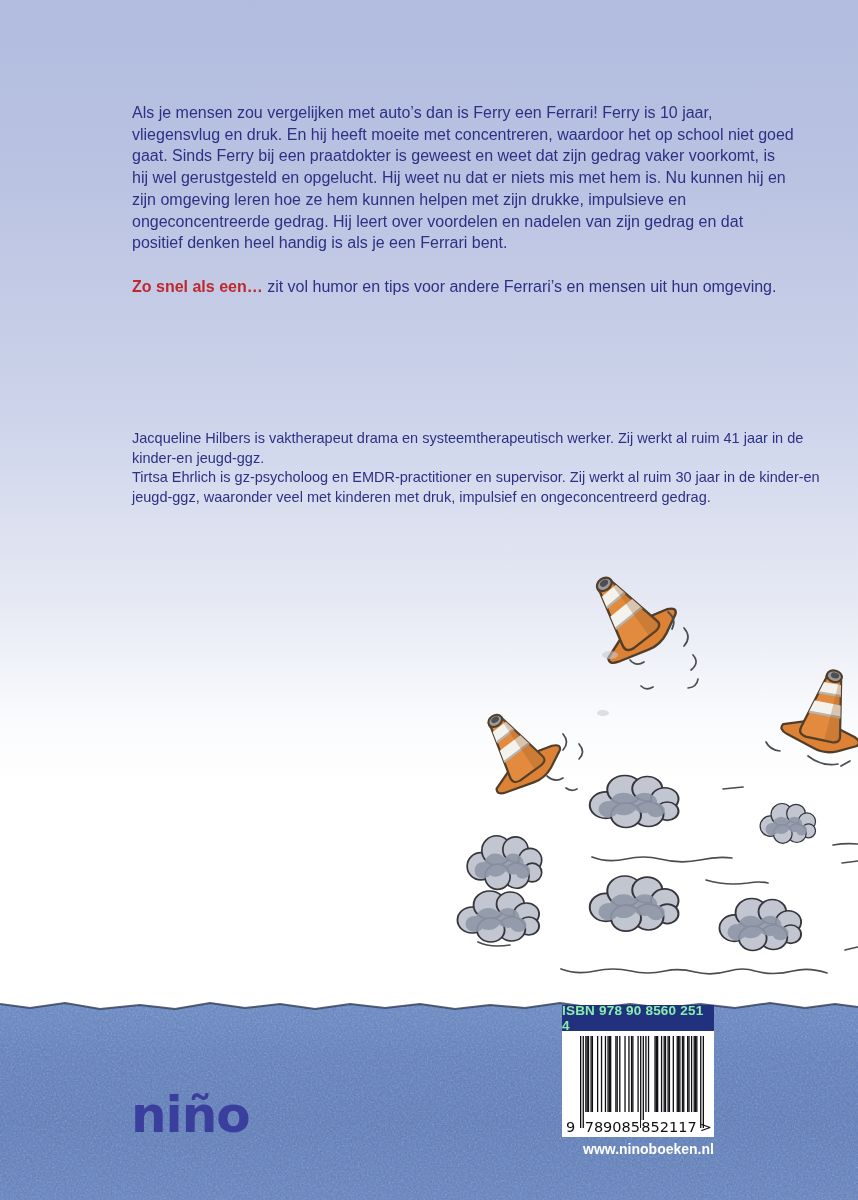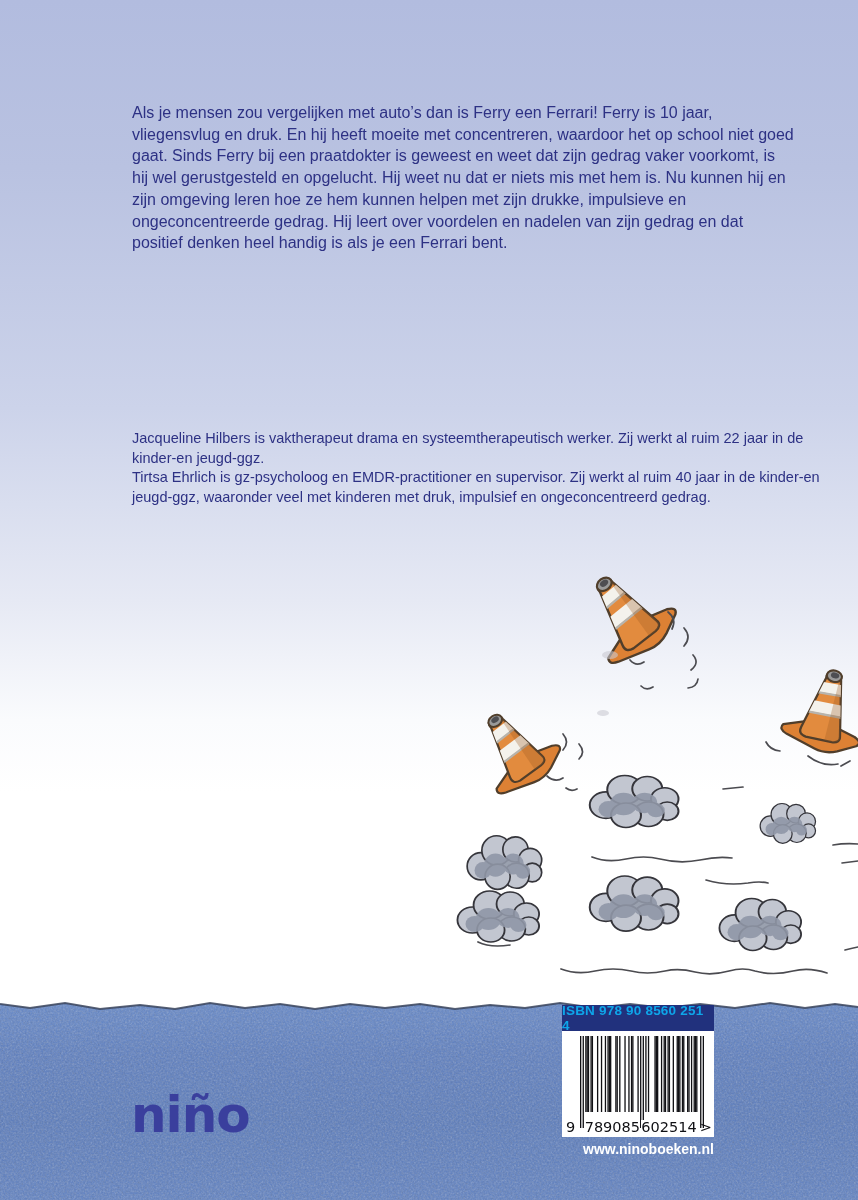--- a/index.html
+++ b/index.html
@@ -14,21 +14,21 @@
   .p2{left:112px;top:276px;width:662px;font-size:16px;line-height:21.7px;}
   .p3{left:112px;top:337px;width:662px;font-size:16px;line-height:21.7px;}
   .authors{left:112px;top:429px;width:700px;font-size:14.5px;line-height:19.6px;}
   .authors p{margin:0;}
   .red{color:#c1272d;}
   .bold{font-weight:bold;}
   .audio-note{left:112px;top:616px;font-size:17px;line-height:26px;font-weight:bold;color:#c1272d;letter-spacing:-0.1px;}
   .nino{left:111px;top:1090px;font-family:"DejaVu Sans",sans-serif;font-weight:bold;font-size:50px;color:#3a3f9d;letter-spacing:-1px;line-height:1;}
   .website{left:563px;top:1141px;width:152px;text-align:left;font-size:14px;font-weight:bold;color:#ffffff;}
   .barcode-panel{position:absolute;z-index:2;left:562px;top:1005px;width:152px;height:132px;background:#ffffff;}
-  .isbn-strip{height:26px;background:#21317d;color:#0ea5e9;font-weight:bold;font-size:13.5px;letter-spacing:0.2px;
+  .isbn-strip{height:26px;background:#21317d;color:#86efac;font-weight:bold;font-size:13.5px;letter-spacing:0.2px;
     display:flex;align-items:center;justify-content:center;}
   .bars-wrap{position:relative;margin:5px 10px 0 18px;width:124px;height:96px;}
   .bars-wrap svg{position:absolute;left:0;top:0;width:124px;height:92px;fill:#101014;}
   .digits{position:absolute;left:-14px;right:-8px;bottom:-2px;display:flex;justify-content:space-between;
     font-family:"DejaVu Sans",sans-serif;font-size:14.5px;color:#101014;line-height:1;}
   .digits .grp{width:52px;text-align:center;background:#ffffff;}
   .digits .d1{width:14px;}
   .digits .dend{width:14px;text-align:right;}
 </style>
 </head>
@@ -128,25 +128,26 @@
       <path d="M478,942 q12,6 32,3"></path>
       <path d="M561,969 q16,6 34,2 q18,-4 36,0 q16,4 34,0 q14,-3 30,1 q16,4 34,-1 q14,-4 26,0 q18,5 38,0 q16,-4 34,2"></path>
       <path d="M845,950 q8,-2 13,-3"></path>
     </g>
     <ellipse cx="610" cy="655" rx="8" ry="4" fill="#cacad2" opacity="0.6"></ellipse>
     <ellipse cx="603" cy="713" rx="6" ry="3" fill="#cacad2" opacity="0.6"></ellipse>
   </svg>
 
   <div class="txt p1">Als je mensen zou vergelijken met auto’s dan is Ferry een Ferrari! Ferry is 10 jaar, vliegensvlug en druk. En hij heeft moeite met concentreren, waardoor het op school niet goed gaat. Sinds Ferry bij een praatdokter is geweest en weet dat zijn gedrag vaker voorkomt, is hij wel gerustgesteld en opgelucht. Hij weet nu dat er niets mis met hem is. Nu kunnen hij en zijn omgeving leren hoe ze hem kunnen helpen met zijn drukke, impulsieve en ongeconcentreerde gedrag. Hij leert over voordelen en nadelen van zijn gedrag en dat positief denken heel handig is als je een Ferrari bent.</div>
 
+  <div class="txt p2"><span class="red bold">Zo snel als een…</span><span> zit vol humor en tips voor andere Ferrari’s en mensen uit hun omgeving.</span></div>
 
 
   <div class="txt authors">
-    <p>Jacqueline Hilbers is vaktherapeut drama en systeemtherapeutisch werker. Zij werkt al ruim 22 jaar in de kinder-en jeugd-ggz.</p>
-    <p>Tirtsa Ehrlich is gz-psycholoog en EMDR-practitioner en supervisor. Zij werkt al ruim 40 jaar in de kinder-en jeugd-ggz, waaronder veel met kinderen met druk, impulsief en ongeconcentreerd gedrag.</p>
+    <p>Jacqueline Hilbers is vaktherapeut drama en systeemtherapeutisch werker. Zij werkt al ruim 41 jaar in de kinder-en jeugd-ggz.</p>
+    <p>Tirtsa Ehrlich is gz-psycholoog en EMDR-practitioner en supervisor. Zij werkt al ruim 30 jaar in de kinder-en jeugd-ggz, waaronder veel met kinderen met druk, impulsief en ongeconcentreerd gedrag.</p>
   </div>
 
 
   <div class="txt nino">niño</div>
 
   <div class="barcode-panel">
     <div class="isbn-strip">ISBN 978 90 8560 251 4</div>
     <div class="bars-wrap">
       <svg id="barcode-bars" viewBox="0 0 95 92" preserveAspectRatio="none">
           <rect x="0" y="0" width="1" height="92"></rect>
@@ -193,21 +194,21 @@
           <rect x="85" y="0" width="1" height="76"></rect>
           <rect x="87" y="0" width="1" height="76"></rect>
           <rect x="88" y="0" width="1" height="76"></rect>
           <rect x="89" y="0" width="1" height="76"></rect>
           <rect x="92" y="0" width="1" height="92"></rect>
           <rect x="94" y="0" width="1" height="92"></rect>
         </svg>
       <div class="digits">
         <span class="d1">9</span>
         <span class="grp">789085</span>
-        <span class="grp">602514</span>
+        <span class="grp">852117</span>
         <span class="dend">&gt;</span>
       </div>
     </div>
   </div>
 
   <div class="txt website">www.ninoboeken.nl</div>
 
 </div>
 
 </body></html>

